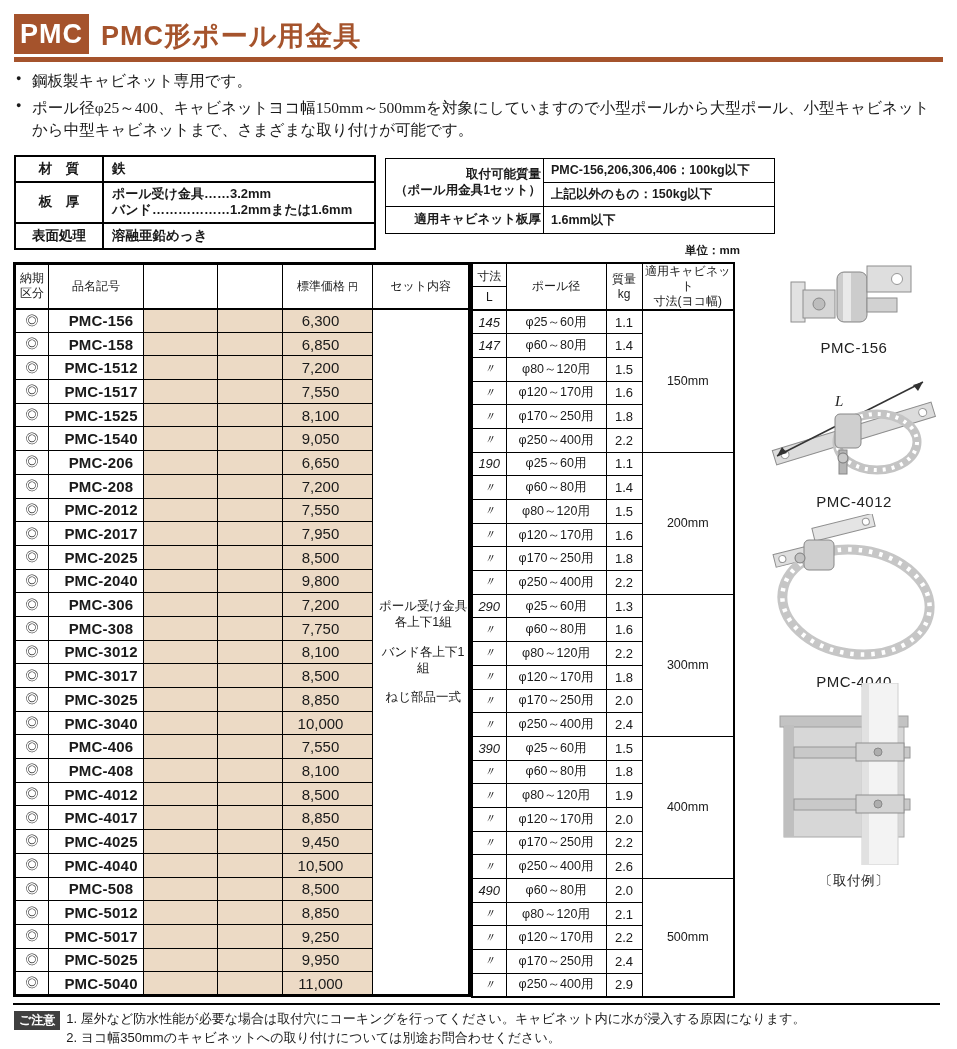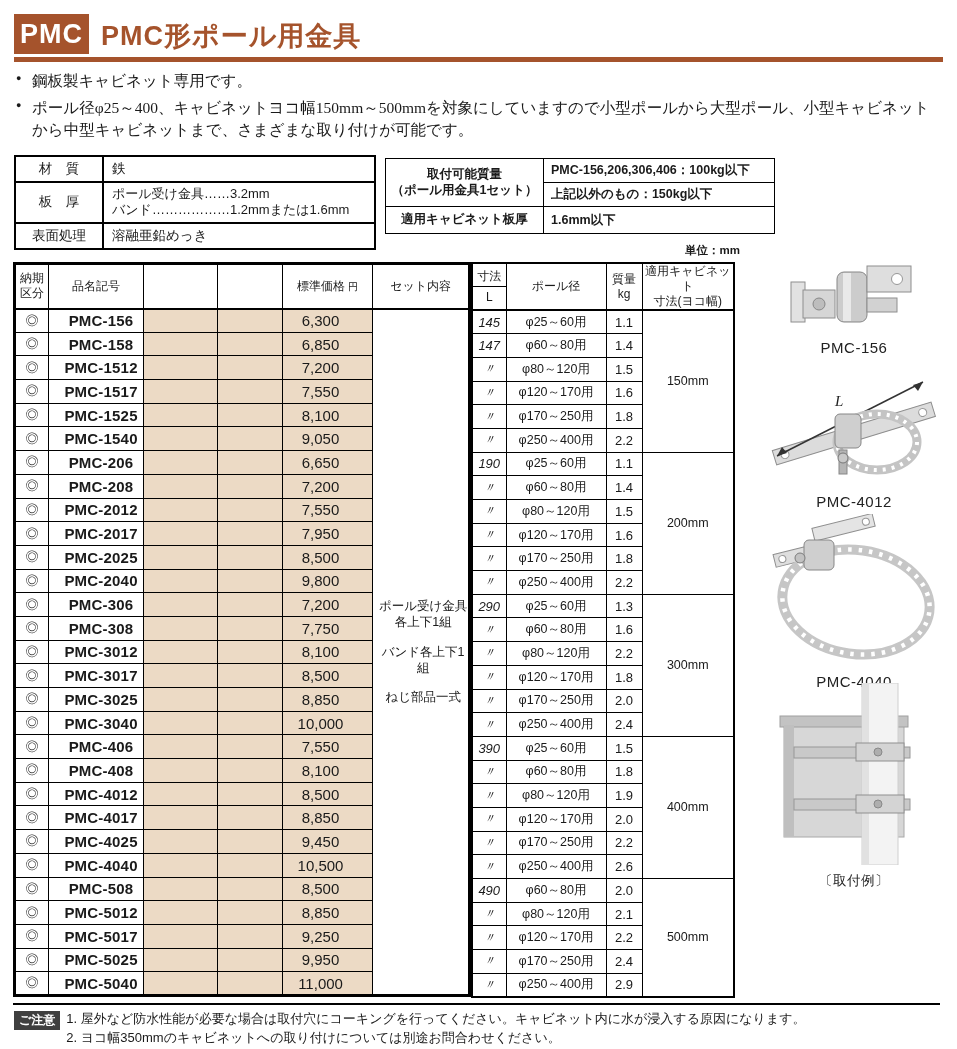--- a/index.html
+++ b/index.html
@@ -21,27 +21,27 @@
   }
   .title-rule { position:absolute; left:14px; top:57px; width:929px; height:5px; background:var(--accent); }
   
   .bullets { position:absolute; left:16px; top:70px; width:928px; list-style:none;
     font-family:"Liberation Serif", serif; font-size:15.5px; line-height:1.42; }
   .bullets li { position:relative; padding-left:16px; margin-bottom:5px; }
   .bullets li::before { content:"●"; position:absolute; left:0; top:2px; font-size:9px; }
   
   table { border-collapse:collapse; }
   .spec { position:absolute; left:14px; top:155px; width:362px; table-layout:fixed; }
-  .spec th, .spec td { border:2px solid #000; font-size:13.5px; font-weight:normal; vertical-align:middle; }
+  .spec th, .spec td { border:2px solid #000; font-size:13.5px; font-weight:bold; vertical-align:middle; }
   .spec th { width:88px; text-align:center; padding:3px 2px; }
   .spec td { padding:3px 8px; text-align:left; }
   .pre { white-space:pre-line; }
   .capacity { position:absolute; left:385px; top:158px; width:390px; table-layout:fixed; }
   .capacity th, .capacity td { border:1.5px solid #000; font-size:12.5px; vertical-align:middle; }
-  .capacity th { width:158px; font-weight:bold; text-align:center; padding:2px; line-height:1.25; }
+  .capacity th { width:158px; font-weight:bold; text-align:right; padding:2px; line-height:1.25; }
   .capacity td { font-weight:bold; padding:3px 7px; height:23px; }
   .unit-note { position:absolute; left:640px; top:243px; width:100px; text-align:right; font-size:11.5px; font-weight:bold; }
   
   .main-tables { position:absolute; left:13px; top:262px; display:flex; align-items:flex-start; }
   .price-table { width:458px; border:3px solid #000; table-layout:fixed; }
   .dim-table   { width:262px; border:2px solid #000; table-layout:fixed; }
   .price-table th, .price-table td, .dim-table th, .dim-table td {
     border:1px solid #000; vertical-align:middle; text-align:center; overflow:hidden; }
   .price-table thead th, .dim-table thead th {
     height:45px; font-weight:normal; font-size:12px; line-height:1.25; border-bottom:2px solid #000; }

